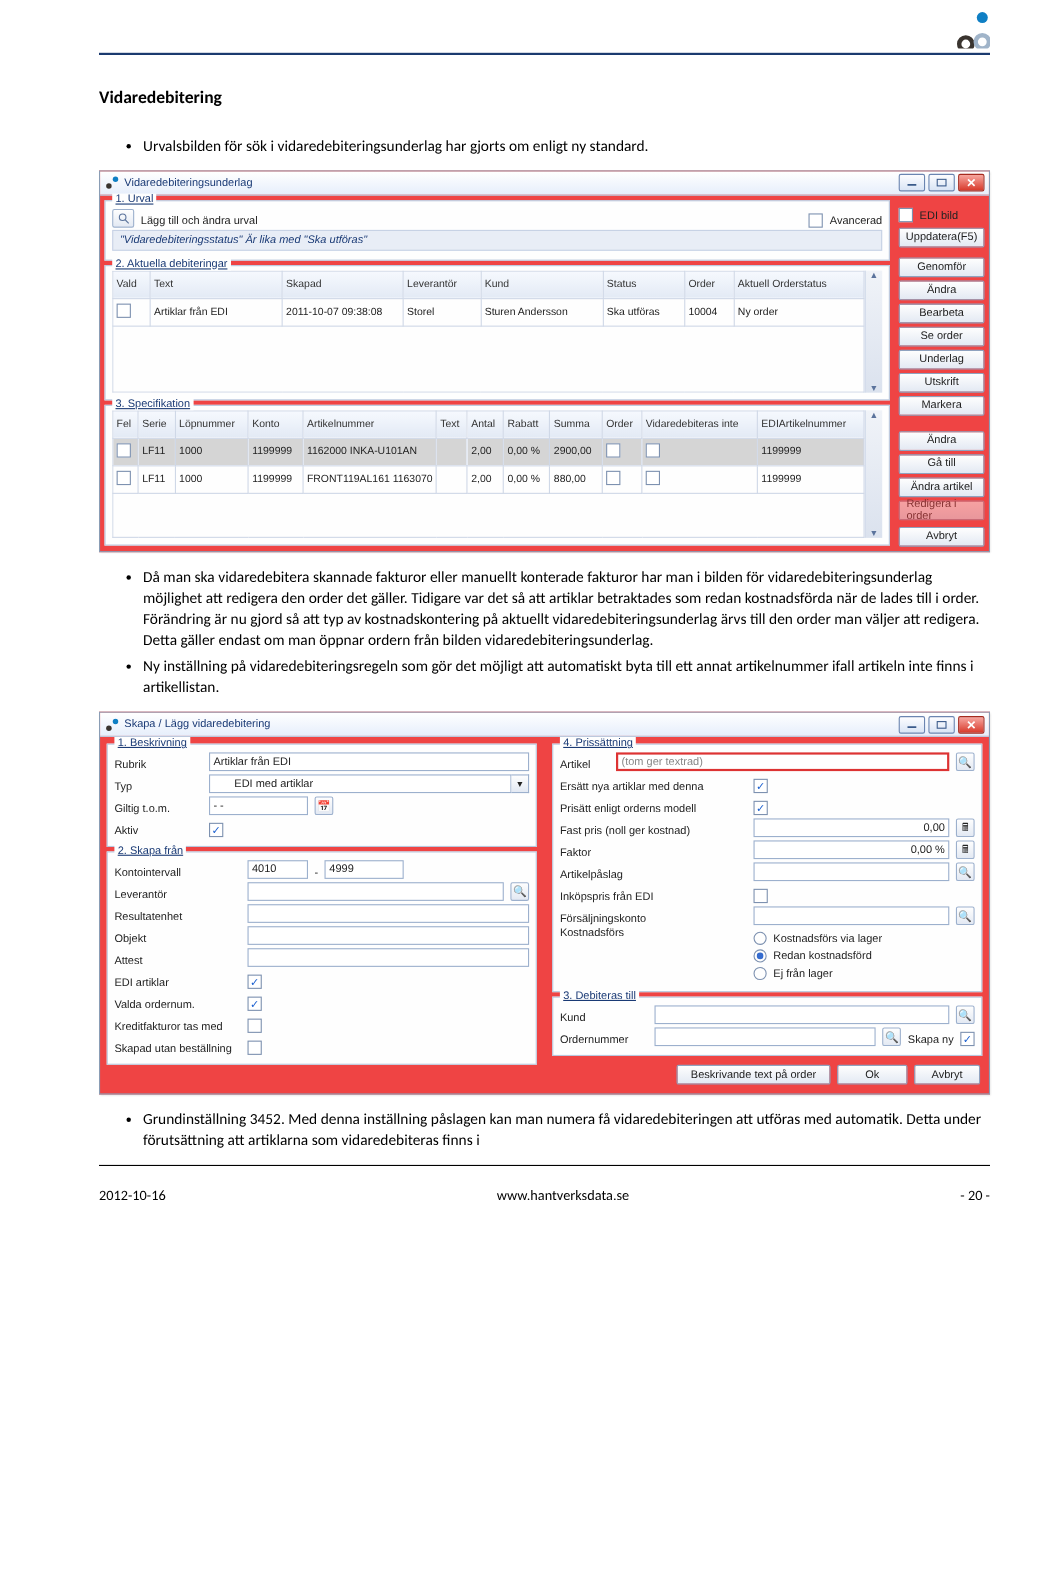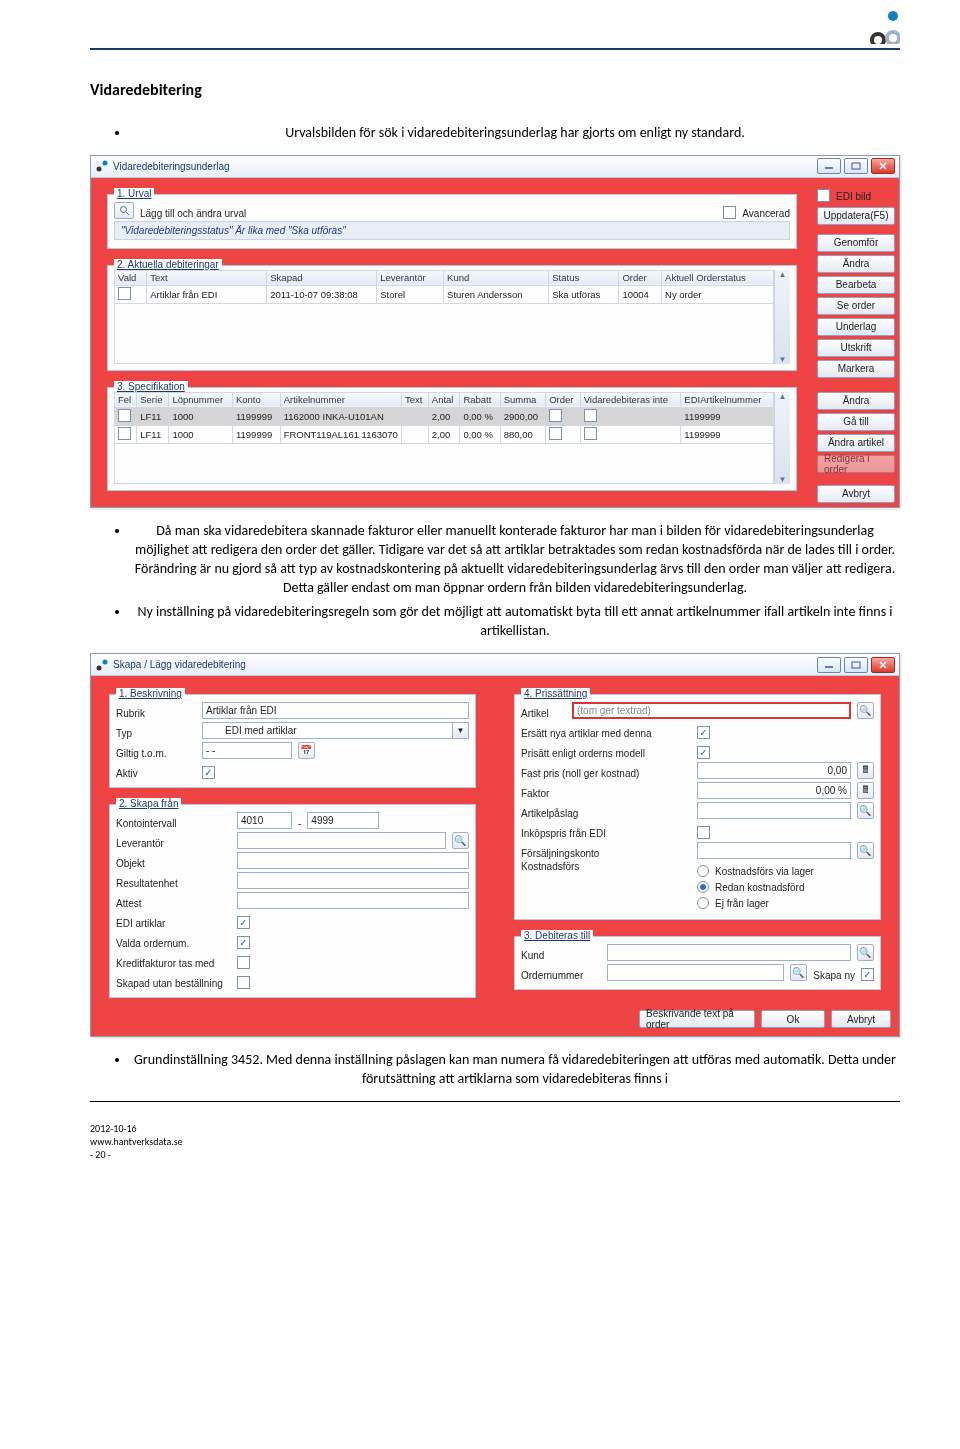--- a/index.html
+++ b/index.html
@@ -9,61 +9,61 @@
     width: 960px;
     margin: 0 auto;
     color: #000;
     font-size: 14px;
     padding: 0 60px 0 90px;
   }
   .logo-bar { display: flex; justify-content: flex-end; padding: 10px 0 4px; }
   .logo { width: 32px; height: 34px; }
   .hr-top { border: none; border-top: 2px solid #1b3a6f; margin: 0 0 30px; }
   h2 { font-size: 16px; font-weight: bold; margin: 10px 0 25px; }
-  ul.bullets { list-style: disc; padding-left: 40px; margin-bottom: 12px; text-align: center; }
+  ul.bullets { list-style: disc; padding-left: 40px; margin-bottom: 12px; }
   ul.bullets > li { margin-bottom: 6px; line-height: 1.35; }
   .app-window {
     border: 1px solid #8a9db5; background: #ef4444;
     font-family: "Segoe UI", Tahoma, Arial, sans-serif;
     font-size: 10px; color: #222; margin: 8px 0 14px;
     box-shadow: 1px 1px 2px rgba(0,0,0,.15);
   }
   .titlebar { display: flex; align-items: center; height: 22px;
     background: linear-gradient(#fff,#e6eefb); border-bottom: 1px solid #bcc8dd;
     padding: 0 4px; }
   .titlebar .ticon { width: 14px; height: 14px; margin-right: 4px; display:flex;align-items:center;justify-content:center;}
   .titlebar .ttxt { color: #1a3a75; font-weight: 500; flex: 1; }
   .winbtns { display: flex; gap: 3px; }
   .wbtn { width: 24px; height: 16px; border: 1px solid #6b85b1; border-radius: 2px;
     background: linear-gradient(#fdfdff,#d9e4f5); display:flex;align-items:center;justify-content:center;}
   .wbtn.close { background: linear-gradient(#f7a7a0,#d83a2c); border-color:#a52a1f; color:#fff; }
-  .group { border: 1px solid #b9c7dd; margin: 16px; padding: 4px 6px 6px; background:#fefefe; position:relative; }
+  .group { border: 1px solid #b9c7dd; margin: 4px; padding: 4px 6px 6px; background:#fefefe; position:relative; }
   .group > .glabel { position:absolute; top:-7px; left:6px; background:#fefefe; color:#1a3a75; font-size:10px; padding:0 3px; text-decoration: underline; }
   .row { display:flex; align-items:flex-end; gap:6px; margin:2px 0; min-height:18px;}
   .row .lbl { min-width: 115px; color:#222; }
   .row .lbl.short { min-width: 80px; }
   .field { border:1px solid #9cb0cd; background:#fff; height:17px; padding:0 3px; display:flex;align-items:center; }
   .checkbox { width:13px; height:13px; border:1px solid #7d91b0; background:#fff; display:inline-flex;align-items:center;justify-content:center; font-size:10px; color:#1a5fd0;}
   .btn { border:1px solid #8fa2bf; background:linear-gradient(#fefefe,#e3e9f3);
     height:18px; padding:0 6px; display:flex;align-items:center;justify-content:center; border-radius:2px; font-size:10px; }
   .btncol { display:flex; flex-direction:column; gap:3px; padding:4px; }
   .iconbtn { width:20px; height:17px; border:1px solid #9cb0cd; background:linear-gradient(#fefefe,#e3e9f3); display:flex;align-items:center;justify-content:center; border-radius:2px;}
   .tbl { width:100%; border-collapse:collapse; font-size:9.5px; }
-  .tbl th, .tbl td { border:1px solid #cfd8e7; padding:1px 3px; text-align:left; height:15px; white-space:nowrap; overflow:hidden; }
+  .tbl th, .tbl td { border:1px solid #cfd8e7; padding:1px 3px; text-align:left; height:25px; white-space:nowrap; overflow:hidden; }
   .tbl th { background:linear-gradient(#f6f9fe,#e3eaf5); font-weight:400; color:#333; }
   .tbl tr.sel td { background:#d5d5d5; }
   .filterbar { background:#e8edf6; border:1px solid #c7d2e5; padding:3px 6px; margin:2px 0; font-style:italic; color:#1a3a75; font-size:10px;}
   .twocol { display:flex; gap:6px; }
   .twocol > div { flex:1; }
   .redbox { border:2px solid #d33; }
   .radio { width:12px;height:12px;border:1px solid #7d91b0;border-radius:50%;display:inline-flex;align-items:center;justify-content:center;}
   .radio.sel::after{content:'';width:6px;height:6px;background:#356ccf;border-radius:50%;}
   .scrollcol { width:16px; background:linear-gradient(#f0f3f8,#dbe2ee); border-left:1px solid #c7d2e5; display:flex;flex-direction:column;justify-content:space-between;align-items:center; }
   .scrollcol .arr{font-size:8px;color:#5b739c;}
-  .footer { display:flex; justify-content:space-between; font-size:10px; padding:10px 0 16px; margin-top:10px;flex-direction:column;}
+  .footer { display:flex; justify-content:space-between; font-size:13px; padding:10px 0 16px; margin-top:10px;}
   .hr-foot { border:none; border-top:1px solid #000; margin-top:4px;}
   .combo { display:flex; }
   .combo .field { flex:1;padding-left:22px; }
   .combo .dd { width:16px; border:1px solid #9cb0cd; border-left:none; background:linear-gradient(#fefefe,#e3e9f3); display:flex;align-items:center;justify-content:center; font-size:8px;}
   .lookup { width:17px;height:17px; }
   .right-stack { display:flex; flex-direction:column; align-items:flex-end; gap:3px;}
   .flex-spacer{flex:1;}
   .body-text { line-height:1.36; }
 </style>
 </head>
@@ -343,25 +343,25 @@
           <div class="field" style="width:72px">
               <span>4999</span>
             </div>
           </div>
         <div class="row">
             <span class="lbl">Leverantör</span>
             <div class="field" style="flex:1"></div>
             <div class="iconbtn lookup">🔍</div>
           </div>
         <div class="row">
+            <span class="lbl">Resultatenhet</span>
+            <div class="field" style="flex:1"></div>
+          </div>
+        <div class="row">
             <span class="lbl">Objekt</span>
-            <div class="field" style="flex:1"></div>
-          </div>
-        <div class="row">
-            <span class="lbl">Resultatenhet</span>
             <div class="field" style="flex:1"></div>
           </div>
         <div class="row">
             <span class="lbl">Attest</span>
             <div class="field" style="flex:1"></div>
           </div>
         <div class="row">
             <span class="lbl">EDI artiklar</span>
             <span class="checkbox">✓</span>
           </div>
@@ -455,21 +455,21 @@
         <div class="row">
             <span class="lbl short">Ordernummer</span>
             <div class="field" style="flex:1"></div>
             <div class="iconbtn lookup">🔍</div>
           <span>Skapa ny</span>
             <span class="checkbox">✓</span>
           </div>
       </div>
 
       <div class="row" style="justify-content:flex-end; padding:4px 6px;">
-        <div class="btn" style="width:116px">Beskrivande text på order</div>
+        <div class="btn" style="width:140px">Beskrivande text på order</div>
         <div class="btn" style="width:64px">Ok</div>
         <div class="btn" style="width:60px">Avbryt</div>
       </div>
     </div>
   </div>
 </div>
 
 <ul class="bullets">
   <li class="body-text">Grundinställning 3452. Med denna inställning påslagen kan man numera få vidaredebiteringen att utföras med automatik. Detta under förutsättning att artiklarna som vidaredebiteras finns i</li>
 </ul>

